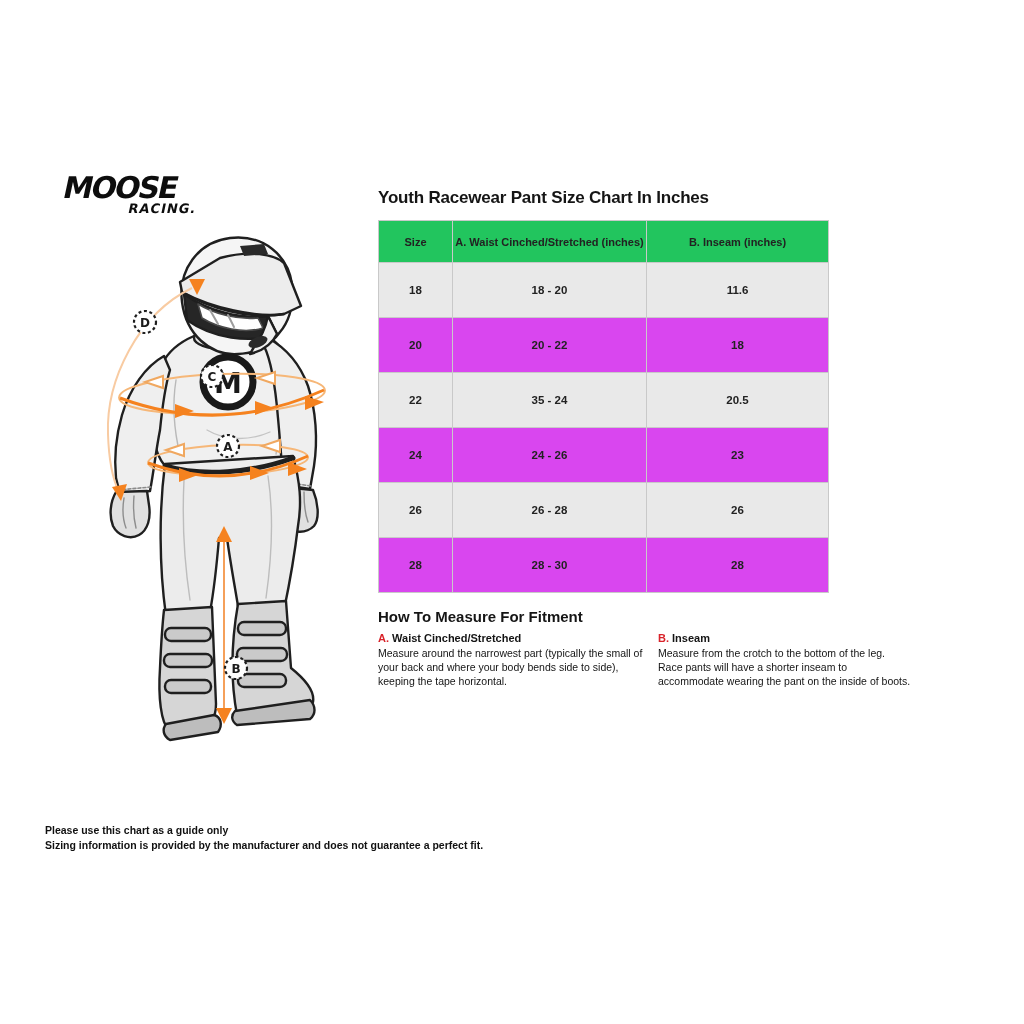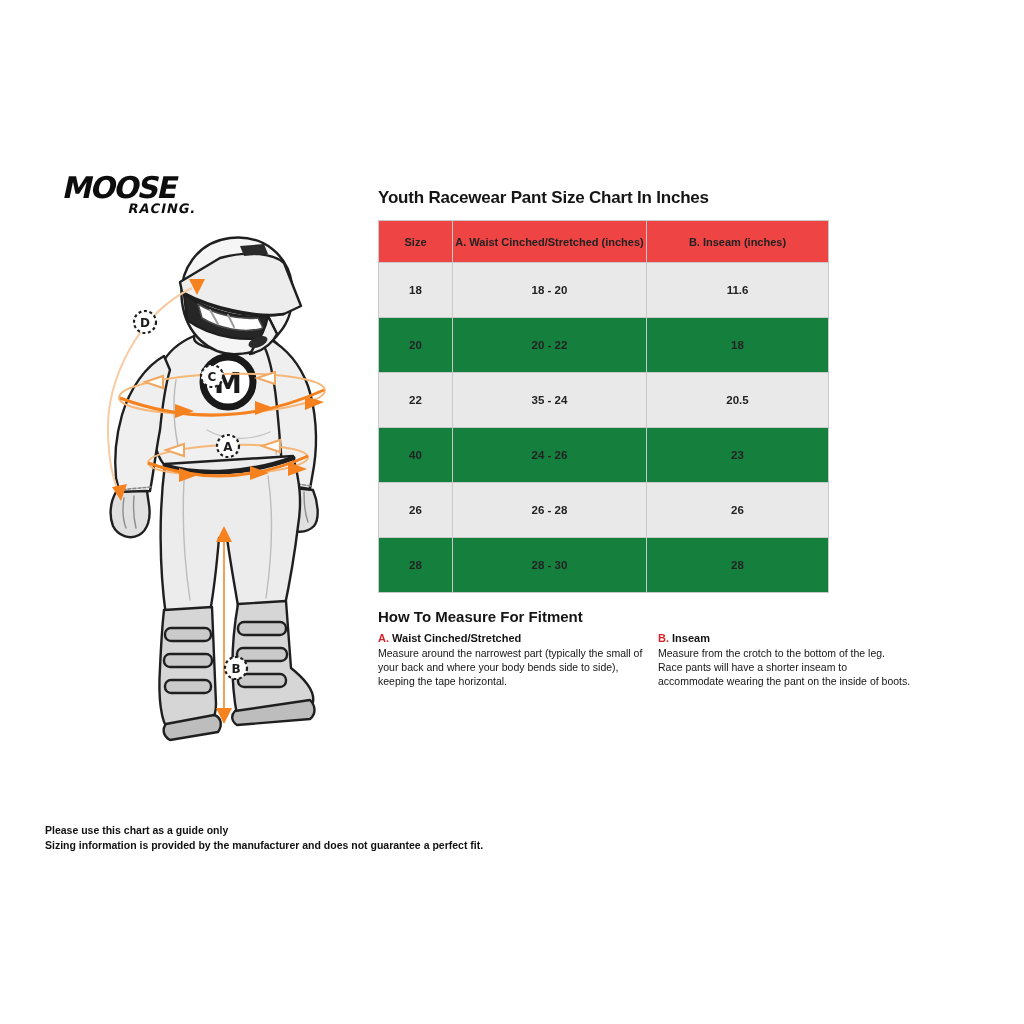--- a/index.html
+++ b/index.html
@@ -13,22 +13,22 @@
   .figure { position: absolute; left: 72px; top: 230px; width: 306px; height: 536px; }
 
   
   .right-col { position: absolute; left: 378px; top: 188px; width: 545px; }
   .chart-title { font-size: 17px; font-weight: bold; letter-spacing: -0.2px; color: #151515; margin-bottom: 12px; }
 
   table.size-table { border-collapse: collapse; width: 450px; table-layout: fixed; }
   .size-table th, .size-table td {
     border: 1px solid #c9c9c9; text-align: center; vertical-align: middle; color: #222;
   }
-  .size-table th { height: 42px; font-size: 11px; font-weight: bold; background: #ef4444; }
-  .size-table td { height: 55px; font-size: 11.5px; font-weight: bold; background: #15803d; }
+  .size-table th { height: 42px; font-size: 11px; font-weight: bold; background: #22c55e; }
+  .size-table td { height: 55px; font-size: 11.5px; font-weight: bold; background: #d946ef; }
   .size-table tr.alt td { background: #e9e9e9; }
 
   .howto { margin-top: 15px; width: 545px; }
   .howto-title { font-size: 15px; font-weight: bold; color: #151515; margin-bottom: 7px; }
   .howto-grid { display: grid; grid-template-columns: 280px 265px; }
   .howto-item .item-head { font-size: 11px; font-weight: bold; color: #141414; }
   .howto-item .item-head .letter { color: #d9232a; }
   .howto-item p { font-size: 10.5px; line-height: 1.34; margin-top: 2px; color: #141414; width: 96%; }
 
   .footer { position: absolute; left: 45px; top: 823px; font-size: 10.5px; font-weight: bold; line-height: 1.4; color: #111; }
@@ -168,21 +168,21 @@
           <td>18</td>
         </tr>
 
         <tr class="alt">
           <td>22</td>
           <td>35 - 24</td>
           <td>20.5</td>
         </tr>
 
         <tr>
-          <td>40</td>
+          <td>24</td>
           <td>24 - 26</td>
           <td>23</td>
         </tr>
 
         <tr class="alt">
           <td>26</td>
           <td>26 - 28</td>
           <td>26</td>
         </tr>
 

